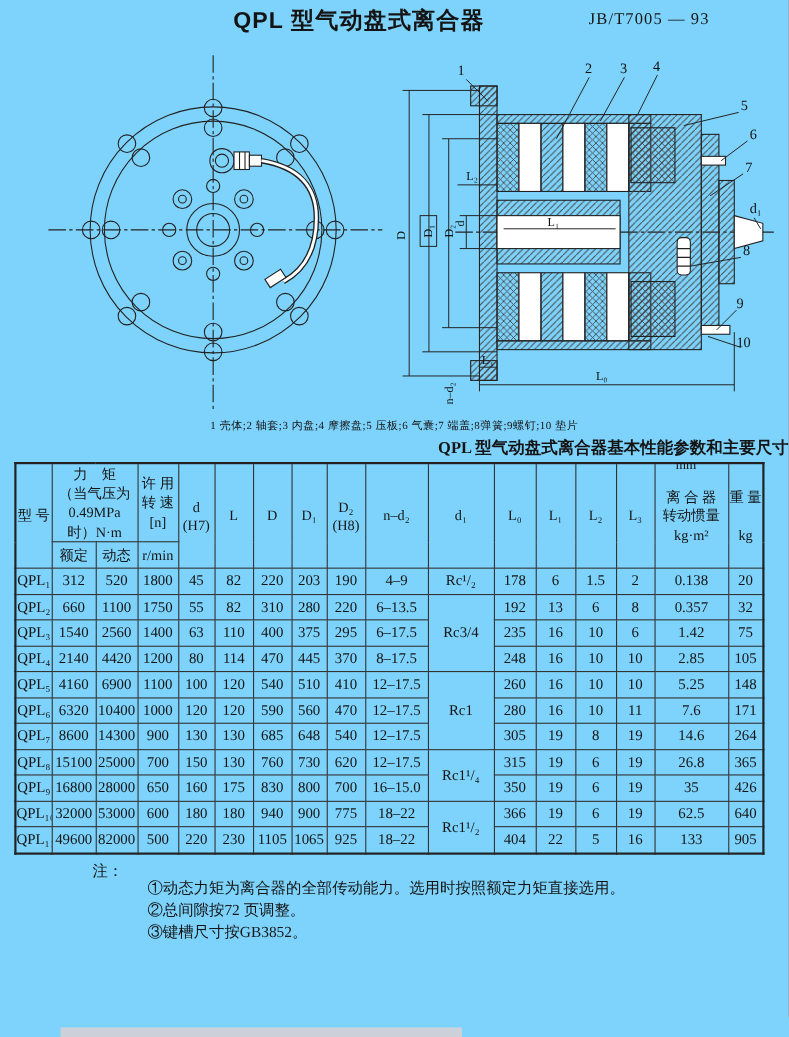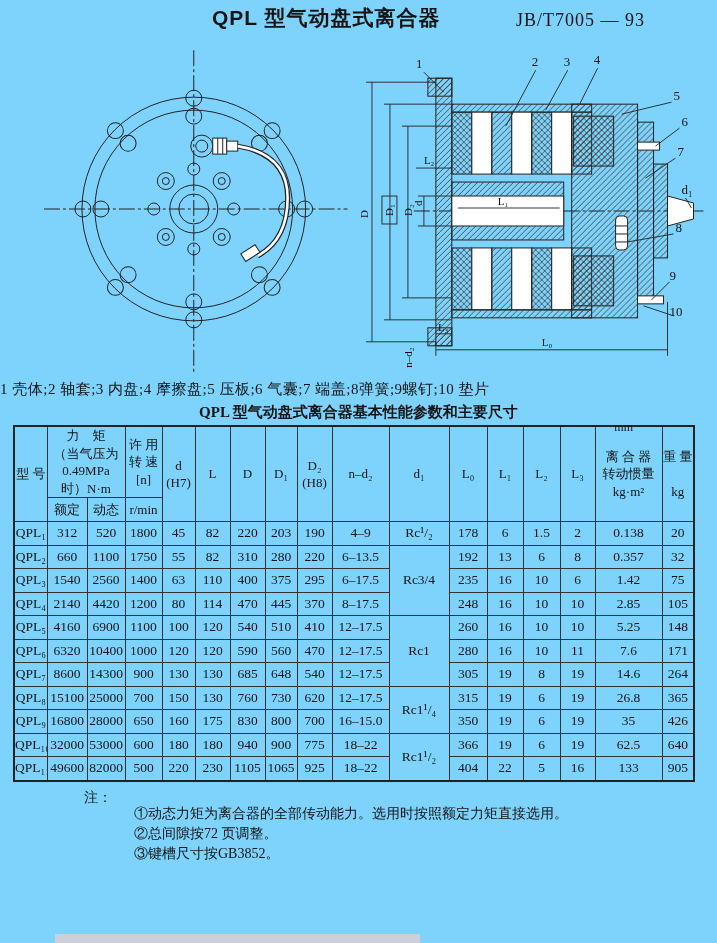--- a/index.html
+++ b/index.html
@@ -1,27 +1,27 @@
 <!DOCTYPE html>
 <html><head>
 <meta charset="utf-8">
 <style>
   html,body{margin:0;padding:0;background:#9a9a9a;}
   .page{width:717px;height:943px;background:#7dd3fc;position:relative;overflow:hidden;
         font-family:"Liberation Serif","DejaVu Serif",serif;color:#141414;margin:0 auto;}
   .doc-header{position:relative;height:38px;padding-top:6px;}
   .doc-title{position:absolute;left:212px;top:4px;font-family:"Liberation Sans","DejaVu Sans",sans-serif;
              font-weight:bold;font-size:21px;letter-spacing:1px;margin:0;}
-  .doc-standard{position:absolute;right:72px;top:10px;font-size:18px;letter-spacing:1px;}
+  .doc-standard{position:absolute;right:72px;top:10px;font-size:15px;letter-spacing:1px;}
   .intro{margin:4px 14px 0 16px;font-size:15px;line-height:1.75;text-align:justify;}
   .intro p{margin:0;text-indent:2em;}
   .figures{display:flex;align-items:flex-start;margin:2px 0 0 42px;height:332px;}
   .figures svg{display:block;}
-  .parts-line{text-align:left;font-size:15px;margin-top:2px;letter-spacing:.5px;font-family:Liberation Serif, serif;}
-  .tbl-title-row{position:relative;text-align:center;font-size:15px;font-weight:bold;margin:4px 0 3px 0;}
+  .parts-line{text-align:center;font-size:10px;margin-top:2px;letter-spacing:.5px;font-family:Liberation Serif, serif;}
+  .tbl-title-row{position:relative;text-align:right;font-size:15px;font-weight:bold;margin:4px 0 3px 0;}
   .tbl-unit{position:absolute;right:84px;top:17px;font-weight:normal;font-size:12px;}
   table.spec{border-collapse:collapse;table-layout:fixed;width:680px;margin-left:13px;
              border:2px solid #222;}
   table.spec th,table.spec td{border:1px solid #333;text-align:center;vertical-align:middle;
              font-size:13px;padding:0;overflow:hidden;}
   table.spec th{font-weight:normal;white-space:pre-line;line-height:1.35;}
   tr.h-main th{height:70px;}
   tr.h-sub th{height:23px;}
   table.spec td{height:22.5px;font-size:13.5px;}
   .notes{margin:6px 0 0 84px;font-size:14px;line-height:1.45;}

